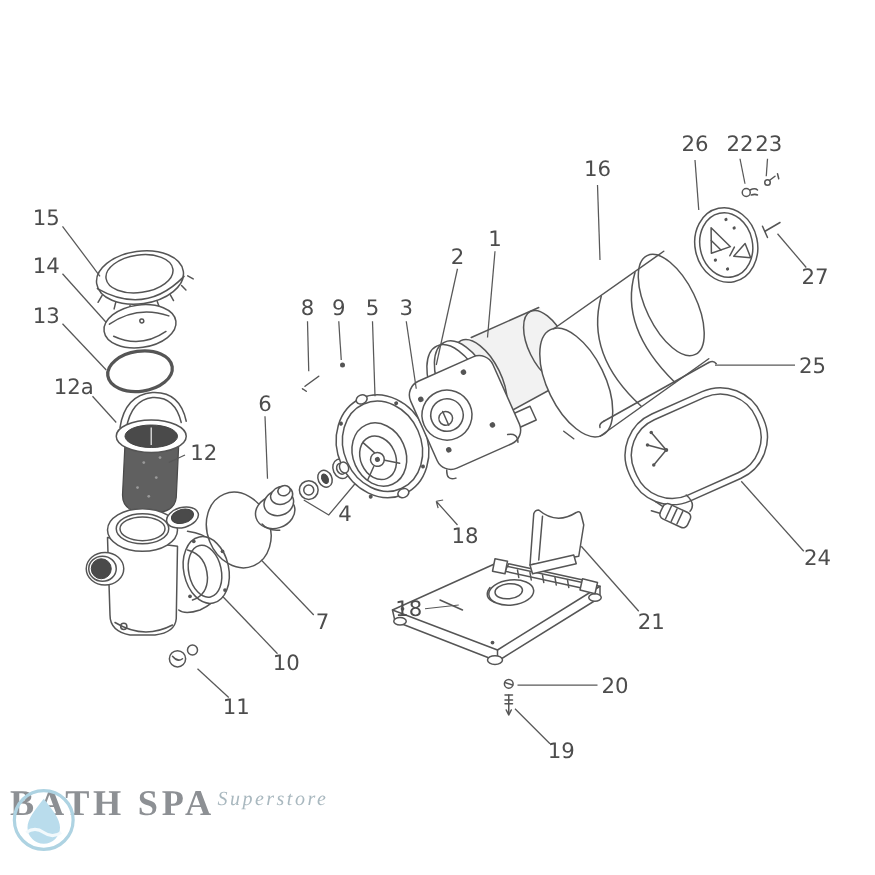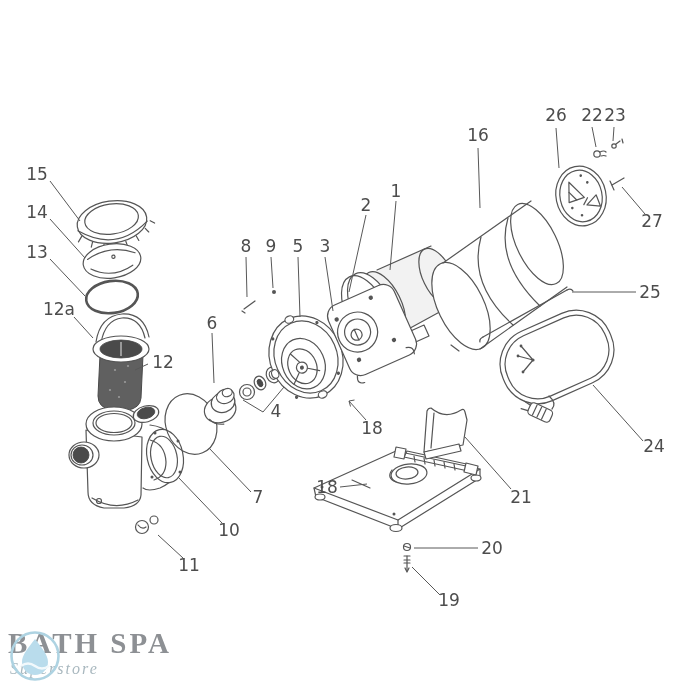--- a/index.html
+++ b/index.html
@@ -10,21 +10,21 @@
   .ln{stroke:#555;fill:none;stroke-width:1.2;stroke-linecap:round;stroke-linejoin:round;}
   .ln2{stroke:#555;fill:none;stroke-width:2.6;stroke-linecap:round;}
   .wf{fill:#ffffff;stroke:#555;stroke-width:1.2;stroke-linejoin:round;}
   .gf{fill:#f2f2f2;stroke:#555;stroke-width:1.2;}
   .df{fill:#4a4a4a;stroke:#444;stroke-width:.8;}
   .bk{fill:#606060;stroke:#4a4a4a;stroke-width:1;}
   .ld{stroke:#585858;fill:none;stroke-width:1;}
   .callout{font-family:"DejaVu Sans", sans-serif;font-size:17px;fill:#4d4d4d;text-anchor:middle;}
   
   .logo{position:absolute;left:8px;top:629px;display:flex;align-items:center;gap:13px;}
-  .logo-text{display:flex;flex-direction:column;}
+  .logo-text{display:flex;flex-direction:row;}
   .brand{font-family:"Liberation Serif", serif;font-weight:700;font-size:29px;line-height:1;
     letter-spacing:3px;color:#8d9094;}
   .tagline{font-family:"Liberation Serif", serif;font-style:italic;font-size:16px;line-height:1;
     letter-spacing:2px;color:#a9b8bf;margin-top:3px;padding-left:2px;}
 </style>
 </head>
 <body>
 
 <div class="stage">
 

